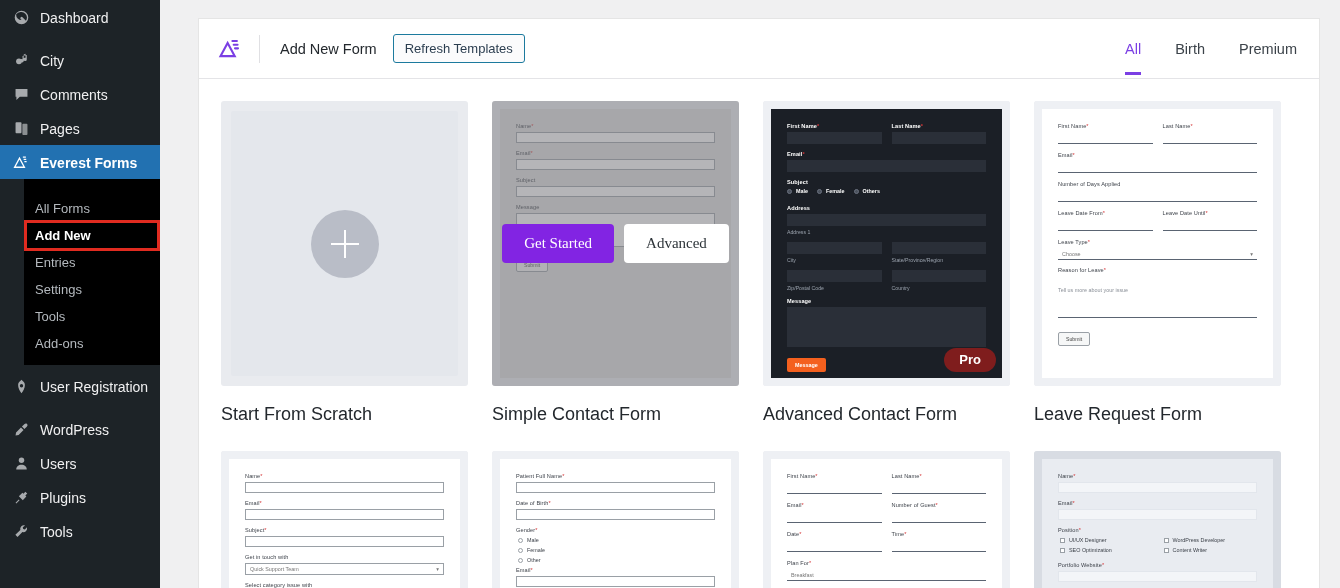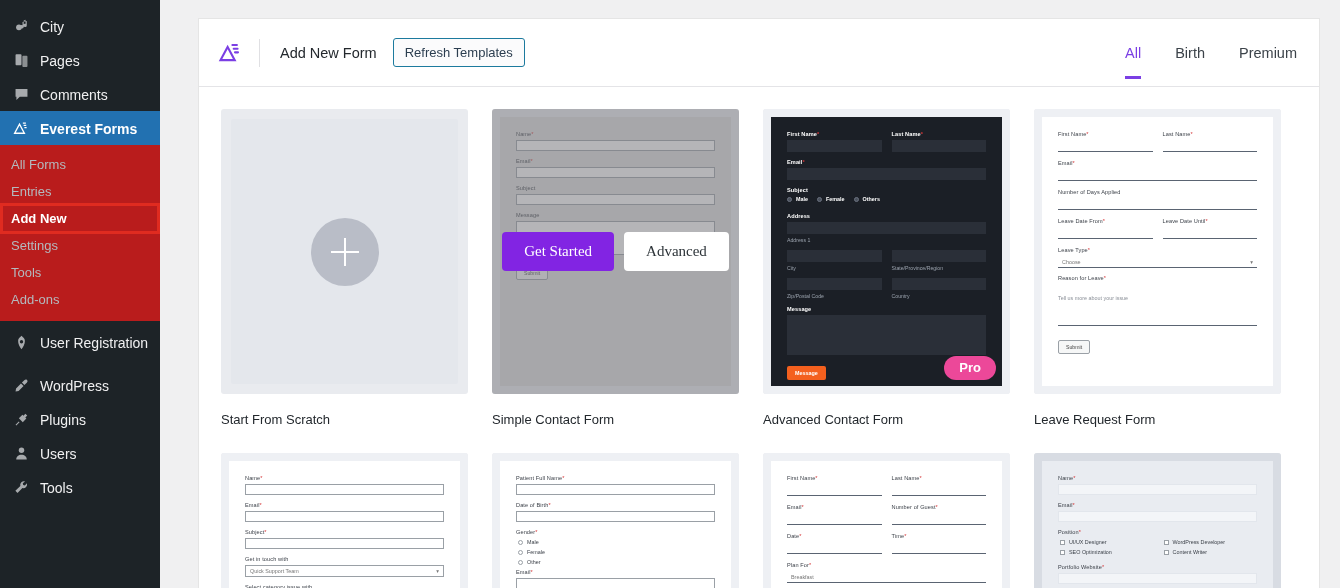--- a/index.html
+++ b/index.html
@@ -48,22 +48,23 @@
     position: absolute;
     right: -8px; top: 50%;
     transform: translateY(-50%);
     border: 8px solid transparent;
     border-left-color: #2271b1;
     border-right: 0;
   }
   .menu-gap { height: 9px; }
   
   #submenu {
-    background: #b91c1c;
-    padding: 6px 0 8px 0;
+    background: #000000;
+    padding: 16px 0 8px 0;
+    margin-left: 24px;
   }
   .sub-item {
     display: block;
     padding: 6px 0 6px 11px;
     font-size: 13px;
     color: #b4b9be;
     position: relative;
   }
   .sub-item.current { color: #fff; font-weight: 600; }
   .sub-item.highlight {
@@ -83,21 +84,21 @@
   }
   #panel {
     background: #ffffff;
     height: 1200px;
     border: 1px solid #e5e5e5;
     border-bottom: none;
   }
 
   
   #tpl-header {
-    height: 68px;
+    height: 60px;
     display: flex; align-items: center;
     border-bottom: 1px solid #e4e4e7;
     padding: 0 22px 0 16px;
   }
   #ef-logo { width: 30px; height: 30px; display:flex; align-items:center; justify-content:center; }
   #hdr-divider {
     width: 1px; height: 28px;
     background: #e0e0e3;
     margin: 0 20px 0 14px;
   }
@@ -140,21 +141,21 @@
   .tpl-cell { width: 247px; }
   .tpl-thumb {
     position: relative;
     width: 247px; height: 285px;
     background: #e9ebef;
     border-radius: 3px;
     overflow: hidden;
     cursor: pointer;
   }
   .tpl-name {
-    font-size: 13px;
+    font-size: 18px;
     color: #23282d;
     padding: 18px 0 26px 0;
   }
 
   
   .blank-inner {
     position:absolute; inset: 10px;
     background: #e4e7ec;
     border-radius: 2px;
     display: flex; align-items: center; justify-content: center;
@@ -229,21 +230,21 @@
   .mini.dark .m-textarea { background: #2a2f38; border: 1px solid #2a2f38; height: 40px; }
   .mini.dark .m-opt { color: #ffffff; font-weight: 700; }
   .mini.dark .m-dot { border-color: #6b7280; background:#4a515c; }
   .m-orange-btn {
     display:inline-block; background:#f4601e; color:#fff;
     font-size:5.4px; font-weight:700; padding: 4px 8px; border-radius:2px;
   }
 
   .pro-badge {
     position: absolute; right: 14px; bottom: 14px;
-    background: #ec4899; color: #fff;
+    background: #7f1d1d; color: #fff;
     font-size: 13px; font-weight: 600;
     padding: 4px 15px; border-radius: 14px;
     line-height: 1.25;
   }
 
   
   .hover-overlay {
     position: absolute; inset: 0;
     background: rgba(120,120,125,0.55);
     display: flex; align-items: center; justify-content: center;
@@ -258,67 +259,75 @@
     font-family: Liberation Serif, serif;
   }
   .ov-btn.primary { background: #8224e3; color: #fff; }
   .ov-btn.secondary { background: #fff; color: #2c3338; }
 </style>
 </head>
 <body>
 
 <div id="sidebar">
 
+  <div class="menu-item">
+    <span class="mi-icon">
+      <svg width="17" height="17" viewBox="0 0 20 20" fill="currentColor">
+          <path d="M10 2a8 8 0 100 16 8 8 0 000-16zm0 1.6a6.4 6.4 0 016.4 6.4 6.4 6.4 0 01-1.2 3.7l-4-4.1a1.6 1.6 0 00-2.2 2.3l1.1 1.1a6.4 6.4 0 01-6.5-6.4A6.4 6.4 0 0110 3.6z"></path>
+        </svg>
+    </span>
+    <span class="mi-label">Dashboard</span>
+  </div>
 
   <div class="menu-gap"></div>
 
 
   <div class="menu-item">
     <span class="mi-icon">
       <svg width="17" height="17" viewBox="0 0 20 20" fill="currentColor">
           <circle cx="7" cy="11" r="3.4"></circle>
           <path d="M12.6 2.8v7.6a2 2 0 11-1.4-1.9V4.6l5-1.2v5.3a2 2 0 11-1.4-1.9V2z"></path>
         </svg>
     </span>
     <span class="mi-label">City</span>
   </div>
 
   <div class="menu-item">
     <span class="mi-icon">
       <svg width="17" height="17" viewBox="0 0 20 20" fill="currentColor">
+          <path d="M3 3.5h14v9H8l-4 4v-4H3z"></path>
+        </svg>
+    </span>
+    <span class="mi-label">Comments</span>
+  </div>
+
+  <div class="menu-item">
+    <span class="mi-icon">
+      <svg width="17" height="17" viewBox="0 0 20 20" fill="currentColor">
           <rect x="3" y="2.5" width="7" height="13" rx="1"></rect>
           <rect x="11" y="4.5" width="6" height="13" rx="1" opacity=".8"></rect>
         </svg>
     </span>
     <span class="mi-label">Pages</span>
-  </div>
-
-  <div class="menu-item">
-    <span class="mi-icon">
-      <svg width="17" height="17" viewBox="0 0 20 20" fill="currentColor">
-          <path d="M3 3.5h14v9H8l-4 4v-4H3z"></path>
-        </svg>
-    </span>
-    <span class="mi-label">Comments</span>
   </div>
 
   <div class="menu-item active">
     <span class="mi-icon">
       <svg width="18" height="18" viewBox="0 0 24 24" fill="none" stroke="currentColor" stroke-width="1.8">
         <path d="M3.5 19h13L10 7z"></path>
           <path d="M14.5 5.5h4M15.5 8.5h3.5M16.5 11.5h3"></path>
       </svg>
     </span>
     <span class="mi-label">Everest Forms</span>
   </div>
 
   <div id="submenu">
     <a class="sub-item">All Forms</a>
+    <a class="sub-item current highlight">Add New</a>
     <a class="sub-item">Entries</a>
-    <a class="sub-item current highlight">Add New</a>
     <a class="sub-item">Settings</a>
     <a class="sub-item">Tools</a>
     <a class="sub-item">Add-ons</a>
   </div>
 
   <div class="menu-item" style="margin-top:4px">
     <span class="mi-icon">
       <svg width="17" height="17" viewBox="0 0 20 20" fill="currentColor">
           <path d="M10 2c-2 2-4 3-4 6.2C6 12 8 15.5 10 18c2-2.5 4-6 4-9.8C14 5 12 4 10 2zm0 5.2a2 2 0 110 4 2 2 0 010-4z"></path>
         </svg>
@@ -333,34 +342,34 @@
       <svg width="17" height="17" viewBox="0 0 20 20" fill="currentColor">
           <path d="M16.5 3.5c-1-1-2.3-.6-3.2.3l-2.8 2.8 2.9 2.9 2.8-2.8c.9-.9 1.3-2.2.3-3.2zM9.4 7.6L3.6 13.4 3 17l3.6-.6 5.8-5.8z"></path>
         </svg>
     </span>
     <span class="mi-label">WordPress</span>
   </div>
 
   <div class="menu-item">
     <span class="mi-icon">
       <svg width="17" height="17" viewBox="0 0 20 20" fill="currentColor">
-          <path d="M15.7 4.3l-1.1-1.1-2.3 2.3-1.2-1.2-4.2 4.2 4.6 4.6 4.2-4.2-1.2-1.2 2.3-2.3zM6.8 12.3L3 16.1l.9.9 3.8-3.8z"></path>
-        </svg>
-    </span>
-    <span class="mi-label">Plugins</span>
-  </div>
-
-  <div class="menu-item">
-    <span class="mi-icon">
-      <svg width="17" height="17" viewBox="0 0 20 20" fill="currentColor">
           <circle cx="10" cy="6.2" r="3.2"></circle>
           <path d="M3.8 17c0-3.4 2.8-5.6 6.2-5.6s6.2 2.2 6.2 5.6z"></path>
         </svg>
     </span>
     <span class="mi-label">Users</span>
+  </div>
+
+  <div class="menu-item">
+    <span class="mi-icon">
+      <svg width="17" height="17" viewBox="0 0 20 20" fill="currentColor">
+          <path d="M15.7 4.3l-1.1-1.1-2.3 2.3-1.2-1.2-4.2 4.2 4.6 4.6 4.2-4.2-1.2-1.2 2.3-2.3zM6.8 12.3L3 16.1l.9.9 3.8-3.8z"></path>
+        </svg>
+    </span>
+    <span class="mi-label">Plugins</span>
   </div>
 
   <div class="menu-item">
     <span class="mi-icon">
       <svg width="17" height="17" viewBox="0 0 20 20" fill="currentColor">
           <path d="M14.2 2.8a4.4 4.4 0 00-5.6 5.3L2.8 13.9l2.5 2.5 5.8-5.8a4.4 4.4 0 005.3-5.6l-2.5 2.5-1.9-.5-.5-1.9z"></path>
         </svg>
     </span>
     <span class="mi-label">Tools</span>
   </div>

